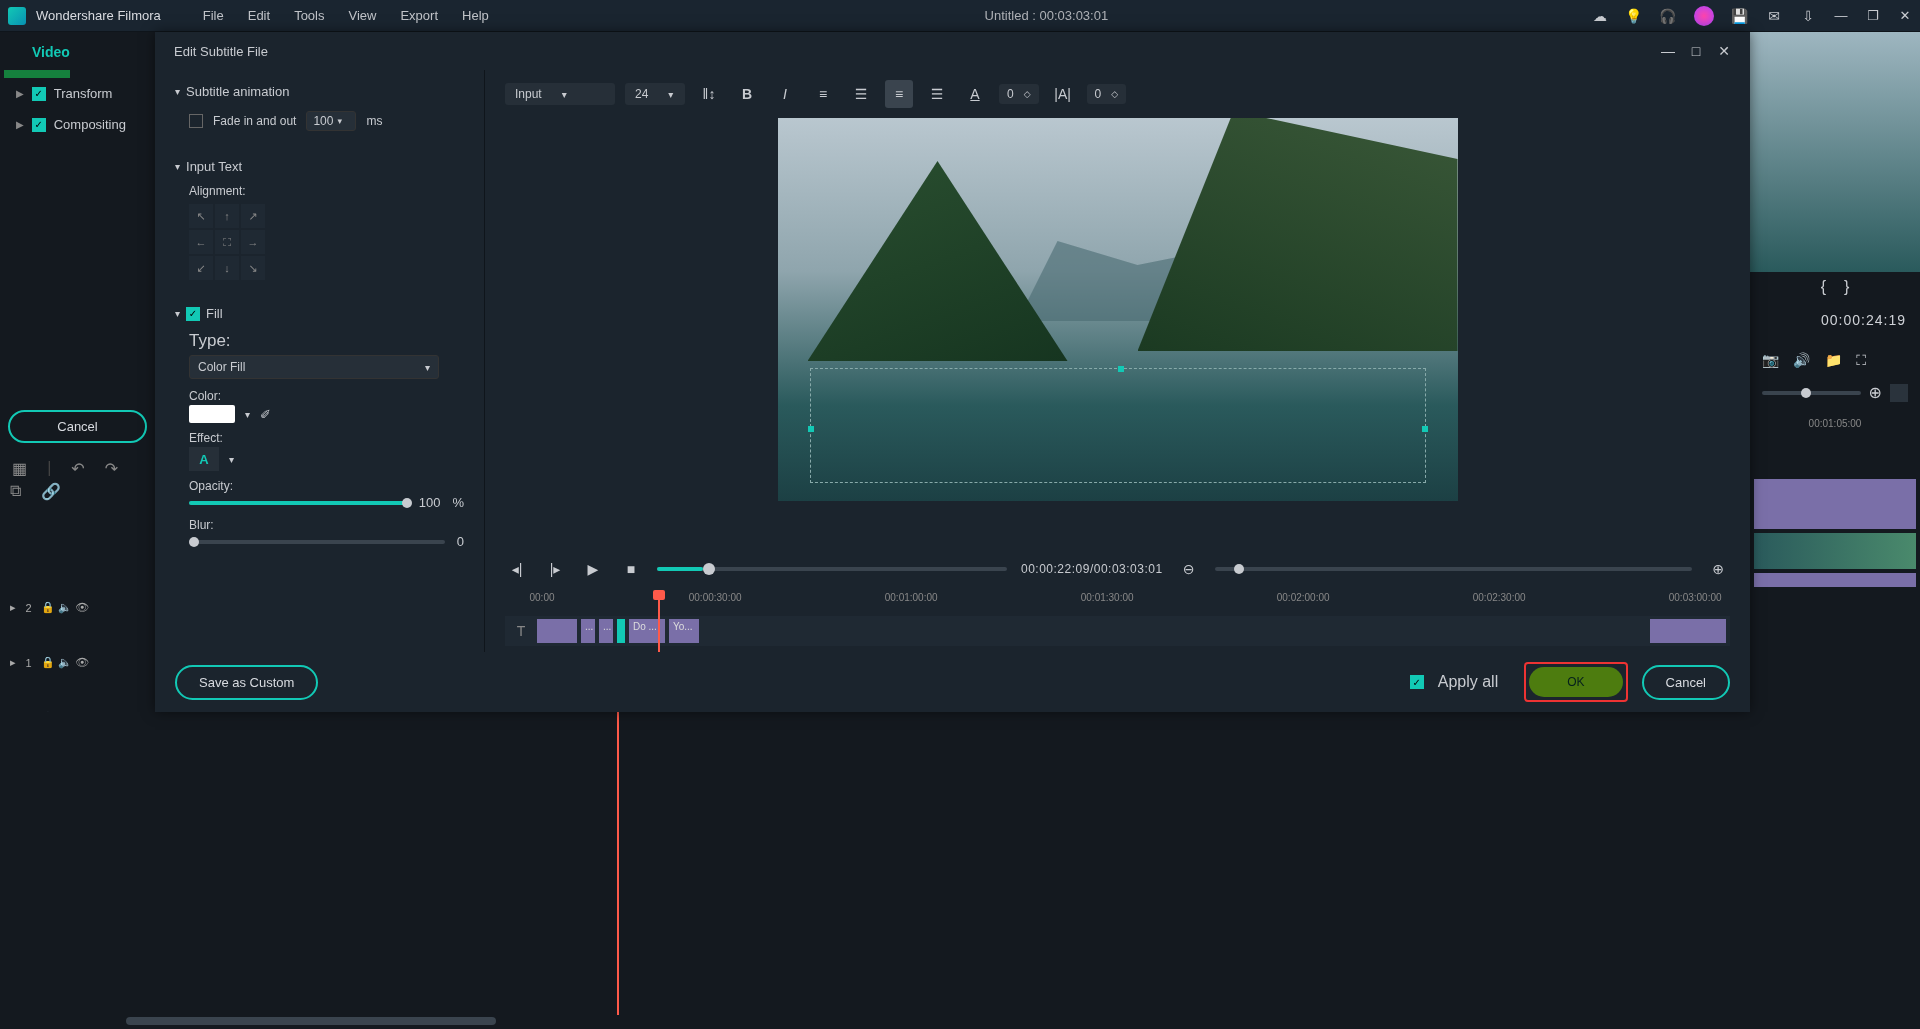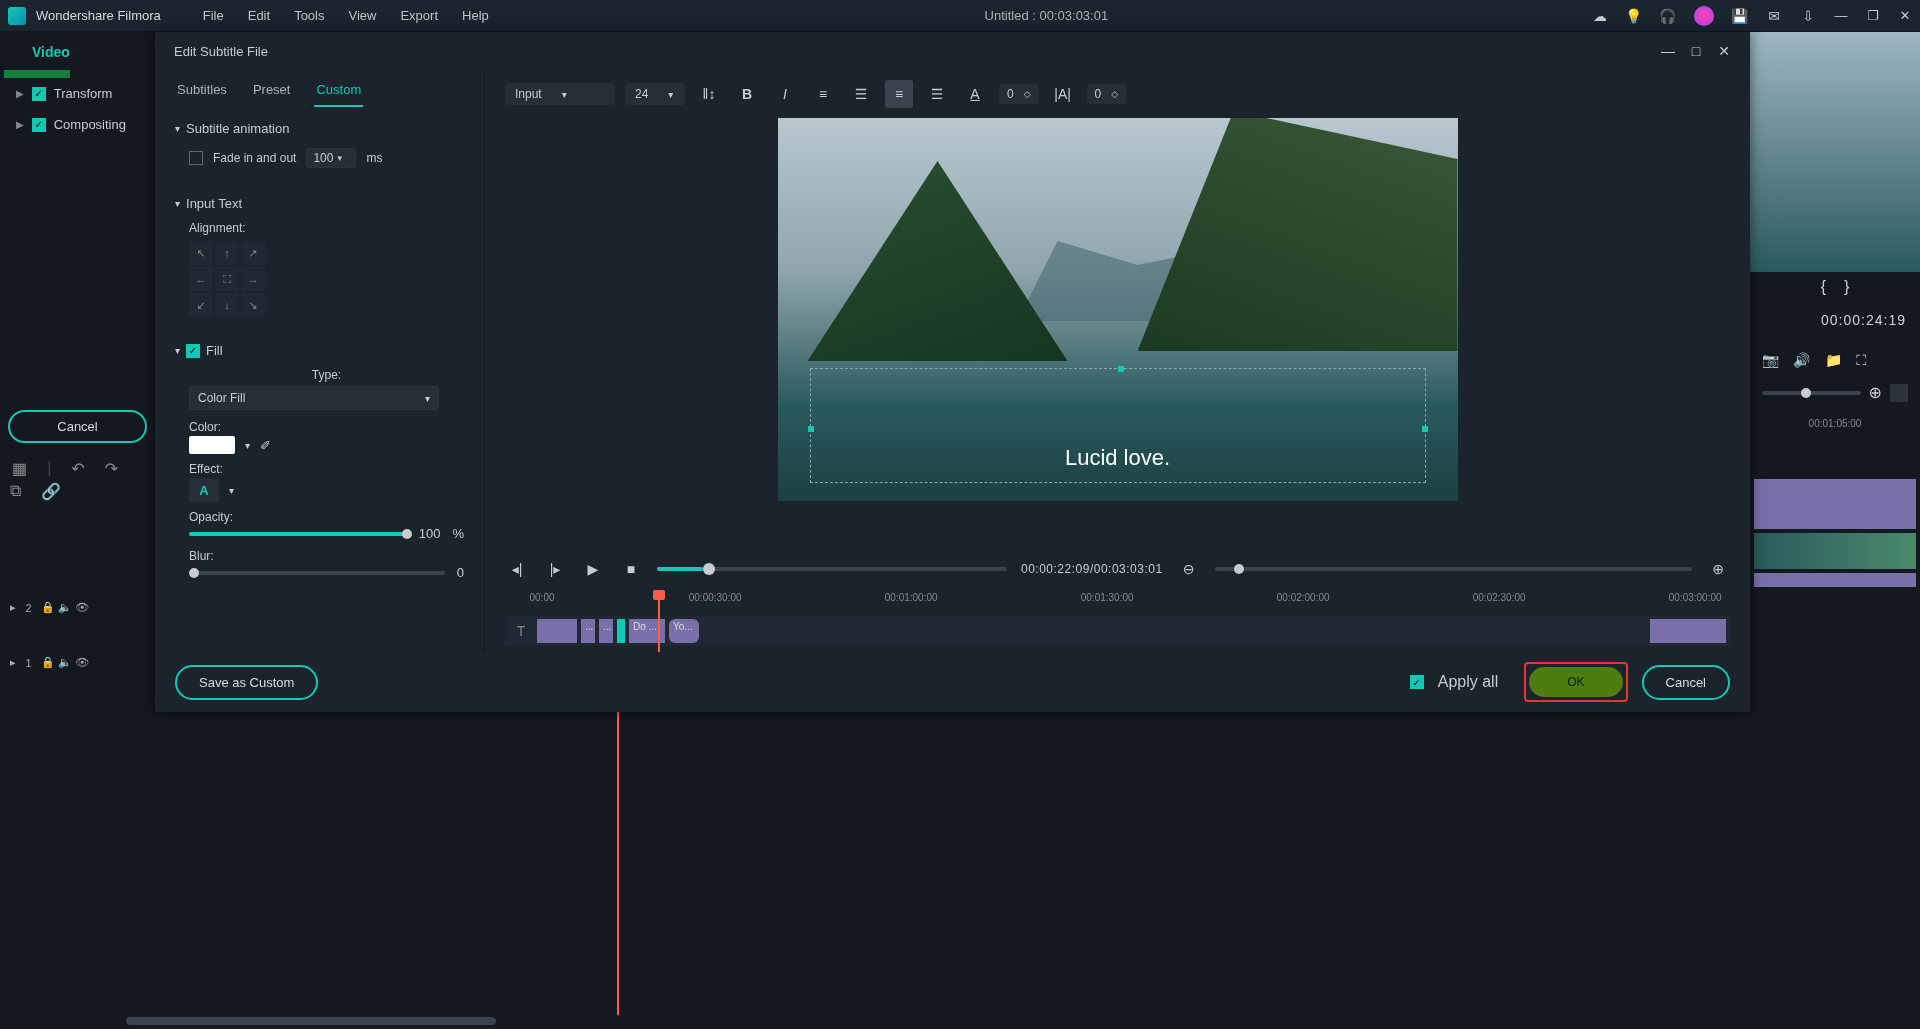--- a/index.html
+++ b/index.html
@@ -196,25 +196,20 @@
 <div class="modal">
   <div class="modal-titlebar">
     <div class="t">Edit Subtitle File</div>
     <div class="wbtn">—</div>
     <div class="wbtn">□</div>
     <div class="wbtn">✕</div>
   </div>
   <div class="modal-body">
 
     <div class="left-panel">
-      <div class="tabs">
-        <div class="tb">Subtitles</div>
-        <div class="tb">Preset</div>
-        <div class="tb active">Custom</div>
-      </div>
 
       <div class="sect">
         <div class="sect-hd">
           <span class="caret">▾</span>
           <span>Subtitle animation</span>
         </div>
         <div class="label-row">
           <span class="ck"></span>
           <span>Fade in and out</span>
           <span class="num-in">
@@ -243,21 +238,21 @@
           <div>↘</div>
         </div>
       </div>
 
       <div class="sect">
         <div class="sect-hd">
           <span class="caret">▾</span>
           <span class="ck on">✓</span>
           <span>Fill</span>
         </div>
-        <div style="padding:4px 0 2px 14px;font-size:12px;text-align:center;">Type:</div>
+        <div style="padding:4px 0 2px 14px;font-size:17px;">Type:</div>
         <div class="dd" style="margin:2px 0 6px 14px;width:250px;">
           <span>Color Fill</span>
             <span style="font-size:10px;">▾</span>
         </div>
         <div style="padding:4px 0 2px 14px;font-size:12px;">Color:</div>
         <div style="display:flex;align-items:center;gap:10px;padding-left:14px;">
           <div class="color-sw"></div>
           <span style="font-size:10px;">▾</span>
           <span style="font-size:13px;">✐</span>
         </div>
@@ -320,21 +315,20 @@
       <div class="preview-wrap">
         <div class="preview">
           <div class="mtn-bg"></div>
             <div class="mtn-l"></div>
             <div class="mtn-r"></div>
           <div class="sub-box">
             <div class="h htop"></div>
               <div class="h hl"></div>
               <div class="h hr"></div>
           </div>
-          <div class="sub-text">Lucid love.</div>
         </div>
       </div>
       <div class="play-ctrl">
         <div class="btn">◂|</div>
         <div class="btn">|▸</div>
         <div class="btn">▶</div>
         <div class="btn">■</div>
         <div class="prog">
             <div class="pf"></div>
             <div class="pk"></div>
@@ -356,21 +350,21 @@
           <span class="tick" style="left:79%">00:02:30:00</span>
           <span class="tick" style="left:95%">00:03:00:00</span>
         </div>
         <div class="track">
           <div class="Ticon">T</div>
           <div class="clip" style="width:40px;"></div>
           <div class="clip" style="width:14px;">...</div>
           <div class="clip" style="width:14px;">...</div>
           <div class="clip" style="width:8px;background:#12c9b5;"></div>
           <div class="clip" style="width:36px;">Do ...</div>
-          <div class="clip" style="width:30px;border-radius:6px;">Yo...</div>
+          <div class="clip" style="width:30px;">Yo...</div>
           <div style="flex:1"></div>
           <div class="clip" style="width:76px;"></div>
         </div>
         <div class="playhead" style="left:12.5%;"></div>
       </div>
     </div>
   </div>
   <div class="modal-footer">
     <button class="btn-outline">Save as Custom</button>
     <div class="spacer"></div>

